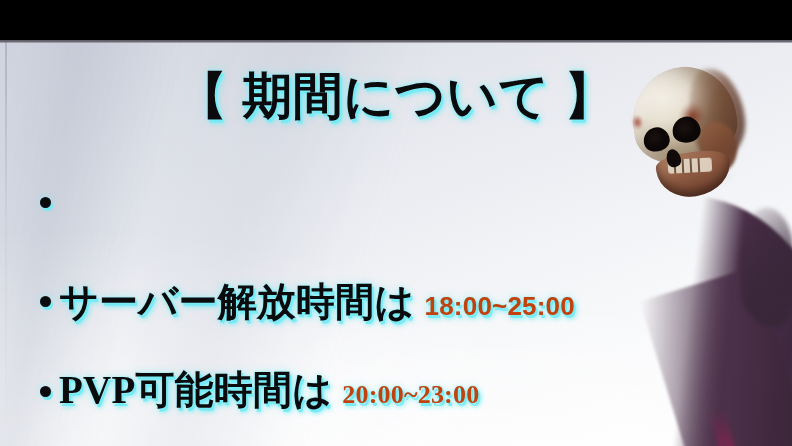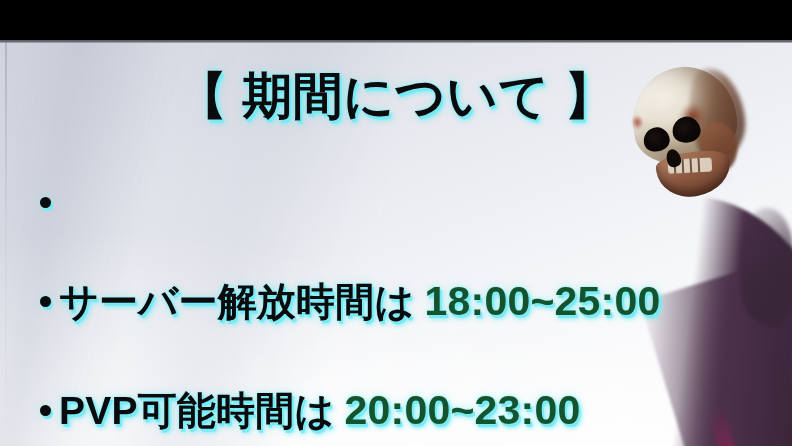--- a/index.html
+++ b/index.html
@@ -241,40 +241,40 @@
     white-space: nowrap;
     letter-spacing: 0.2px;
     text-shadow:
       0 0 2px rgba(120,238,246,0.95),
       2px 3px 0px rgba(118,234,244,0.95),
       3px 4px 4px rgba(120,238,246,0.85),
       0 0 8px rgba(120,238,246,0.65);
   }
   .line-1 { top: 141px; }
   .line-2 { top: 235px; }
-  .line-3 { top: 344px; }
+  .line-3 { top: 323px; font-family: Liberation Serif, serif; }
 
   .dot {
     display: inline-block;
     vertical-align: middle;
     margin-right: 8px;
     margin-bottom: 6px;
     width: 11px;
     height: 11px;
     border-radius: 50%;
     background: #0b0b0d;
     box-shadow:
       2px 3px 0px rgba(118,234,244,0.95),
       0 0 7px rgba(120,238,246,0.7);
   }
 
   .time {
-    color: #14532d;
+    color: #c2410c;
     font-weight: 700;
-    font-size: 41px;
+    font-size: 26px;
     margin-left: 10px;
     text-shadow:
       0 0 2px rgba(120,238,246,0.9),
       2px 3px 0px rgba(118,234,244,0.9),
       3px 4px 4px rgba(120,238,246,0.8),
       0 0 9px rgba(120,238,246,0.6);
   }
 </style>
 </head>
 <body>

